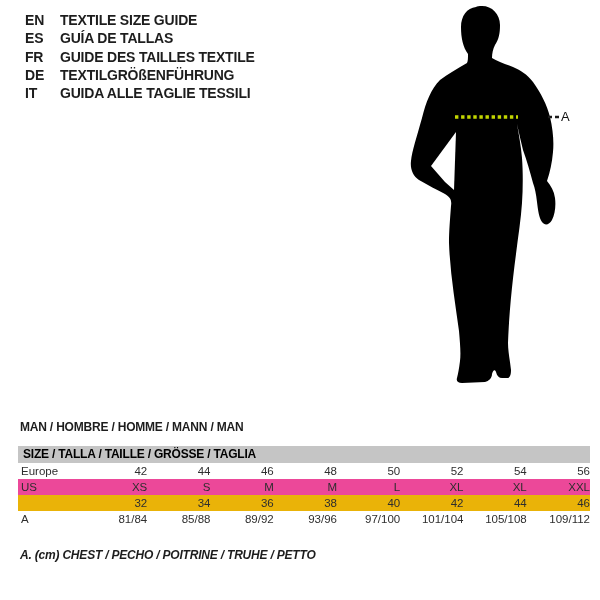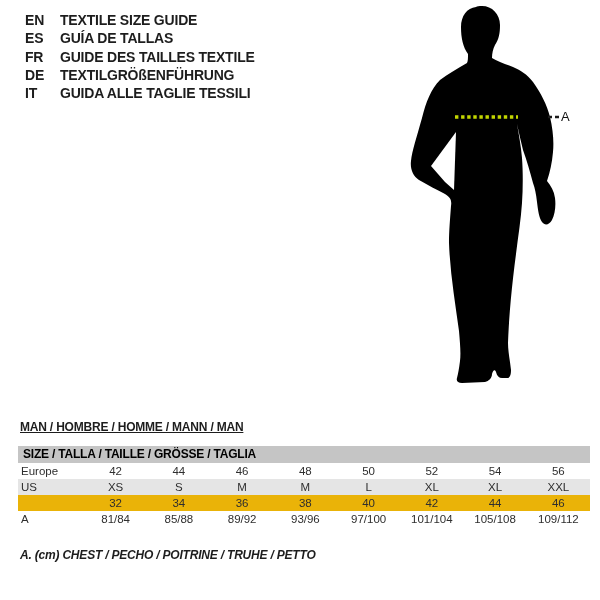--- a/index.html
+++ b/index.html
@@ -17,28 +17,28 @@
   .lang-code { width:35px; }
 
   
   .cat-block { position:absolute; left:20px; top:110px; font-size:12.5px; font-weight:bold; line-height:18px; letter-spacing:-0.2px; width:370px; }
 
   
   .figure-wrap { position:absolute; left:400px; top:0; width:170px; height:390px; }
   .measure-label { position:absolute; left:561px; top:109px; font-size:13px; font-weight:400; color:#111; }
 
   
-  .gender { position:absolute; left:20px; top:420px; font-size:12px; font-weight:bold; letter-spacing:-0.2px;text-decoration:underline; }
+  .gender { position:absolute; left:20px; top:420px; font-size:12px; font-weight:bold; letter-spacing:-0.2px; }
 
   
   .size-table { position:absolute; left:18px; top:446px; width:572px; font-size:11.5px; color:#2e2e2e; }
   .thead { height:17px; line-height:17px; padding-left:5px; font-size:12px; font-weight:bold; color:#000000; letter-spacing:-0.2px; }
   .trow  { display:flex; height:16px; line-height:16px; }
   .tlabel{ width:63px; padding-left:3px; }
-  .tcell { flex:1; text-align:center; }
+  .tcell { flex:1; text-align:right; }
 
   
   .footnote { position:absolute; left:20px; top:548px; font-size:12px; font-weight:bold; letter-spacing:-0.2px;font-style:italic; }
 </style>
 </head>
 <body>
 
 <div class="canvas">
 
   <div class="lang-list">
@@ -105,21 +105,21 @@
       <span class="tcell">42</span>
       <span class="tcell">44</span>
       <span class="tcell">46</span>
       <span class="tcell">48</span>
       <span class="tcell">50</span>
       <span class="tcell">52</span>
       <span class="tcell">54</span>
       <span class="tcell">56</span>
     </div>
 
-    <div class="trow" style="background-color: #e5e5e5;">
+    <div class="trow" style="background-color: #ec4899;">
       <span class="tlabel">US</span>
       <span class="tcell">XS</span>
       <span class="tcell">S</span>
       <span class="tcell">M</span>
       <span class="tcell">M</span>
       <span class="tcell">L</span>
       <span class="tcell">XL</span>
       <span class="tcell">XL</span>
       <span class="tcell">XXL</span>
     </div>

